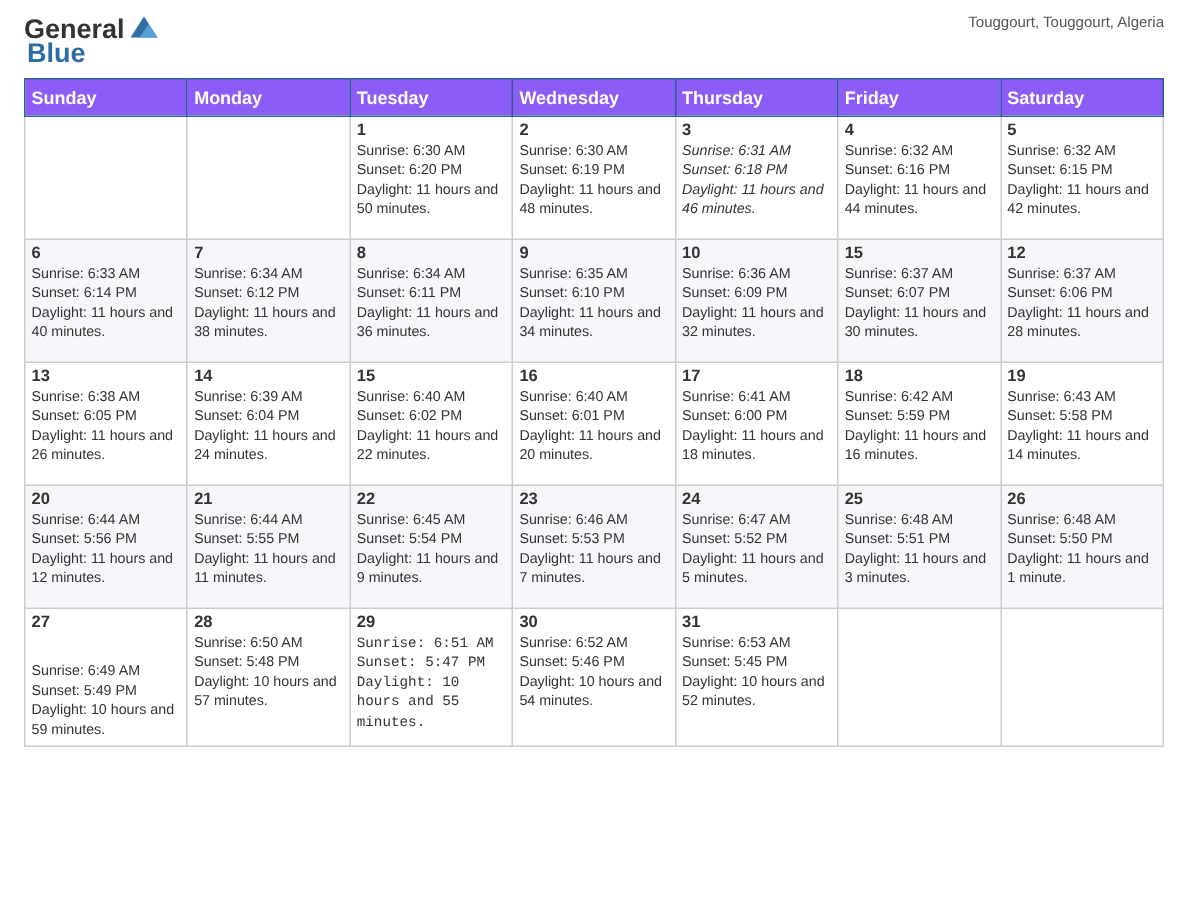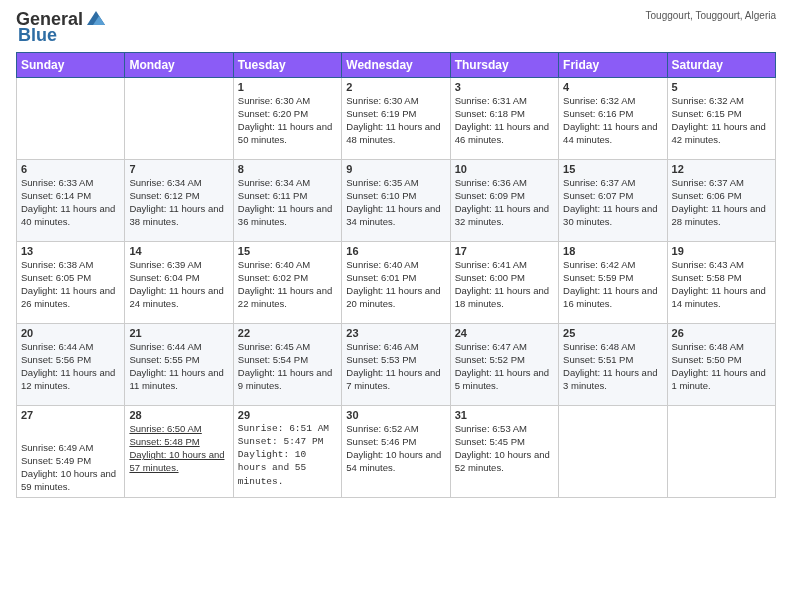--- a/index.html
+++ b/index.html
@@ -135,21 +135,21 @@
 Daylight: 11 hours and 50 minutes.</div>
           </td>
           <td>
             <div class="day-number">2</div>
             <div class="day-info" style="white-space: pre-line;">Sunrise: 6:30 AM
 Sunset: 6:19 PM
 Daylight: 11 hours and 48 minutes.</div>
           </td>
           <td>
             <div class="day-number">3</div>
-            <div class="day-info" style="white-space: pre-line;">Sunrise: 6:31 AM
+            <div class="day-info" style="white-space: pre-line; font-style: italic;">Sunrise: 6:31 AM
 Sunset: 6:18 PM
 Daylight: 11 hours and 46 minutes.</div>
           </td>
           <td>
             <div class="day-number">4</div>
             <div class="day-info" style="white-space: pre-line;">Sunrise: 6:32 AM
 Sunset: 6:16 PM
 Daylight: 11 hours and 44 minutes.</div>
           </td>
           <td>
@@ -293,21 +293,21 @@
         </tr>
         <tr>
           <td>
             <div class="day-number">27</div>
             <div class="day-info" style="white-space: pre-line; margin-top: 20px;">Sunrise: 6:49 AM
 Sunset: 5:49 PM
 Daylight: 10 hours and 59 minutes.</div>
           </td>
           <td>
             <div class="day-number">28</div>
-            <div class="day-info" style="white-space: pre-line; text-decoration: underline;">Sunrise: 6:50 AM
+            <div class="day-info" style="white-space: pre-line;">Sunrise: 6:50 AM
 Sunset: 5:48 PM
 Daylight: 10 hours and 57 minutes.</div>
           </td>
           <td>
             <div class="day-number">29</div>
             <div class="day-info" style="white-space: pre-line; font-family: Liberation Mono, monospace;">Sunrise: 6:51 AM
 Sunset: 5:47 PM
 Daylight: 10 hours and 55 minutes.</div>
           </td>
           <td>

